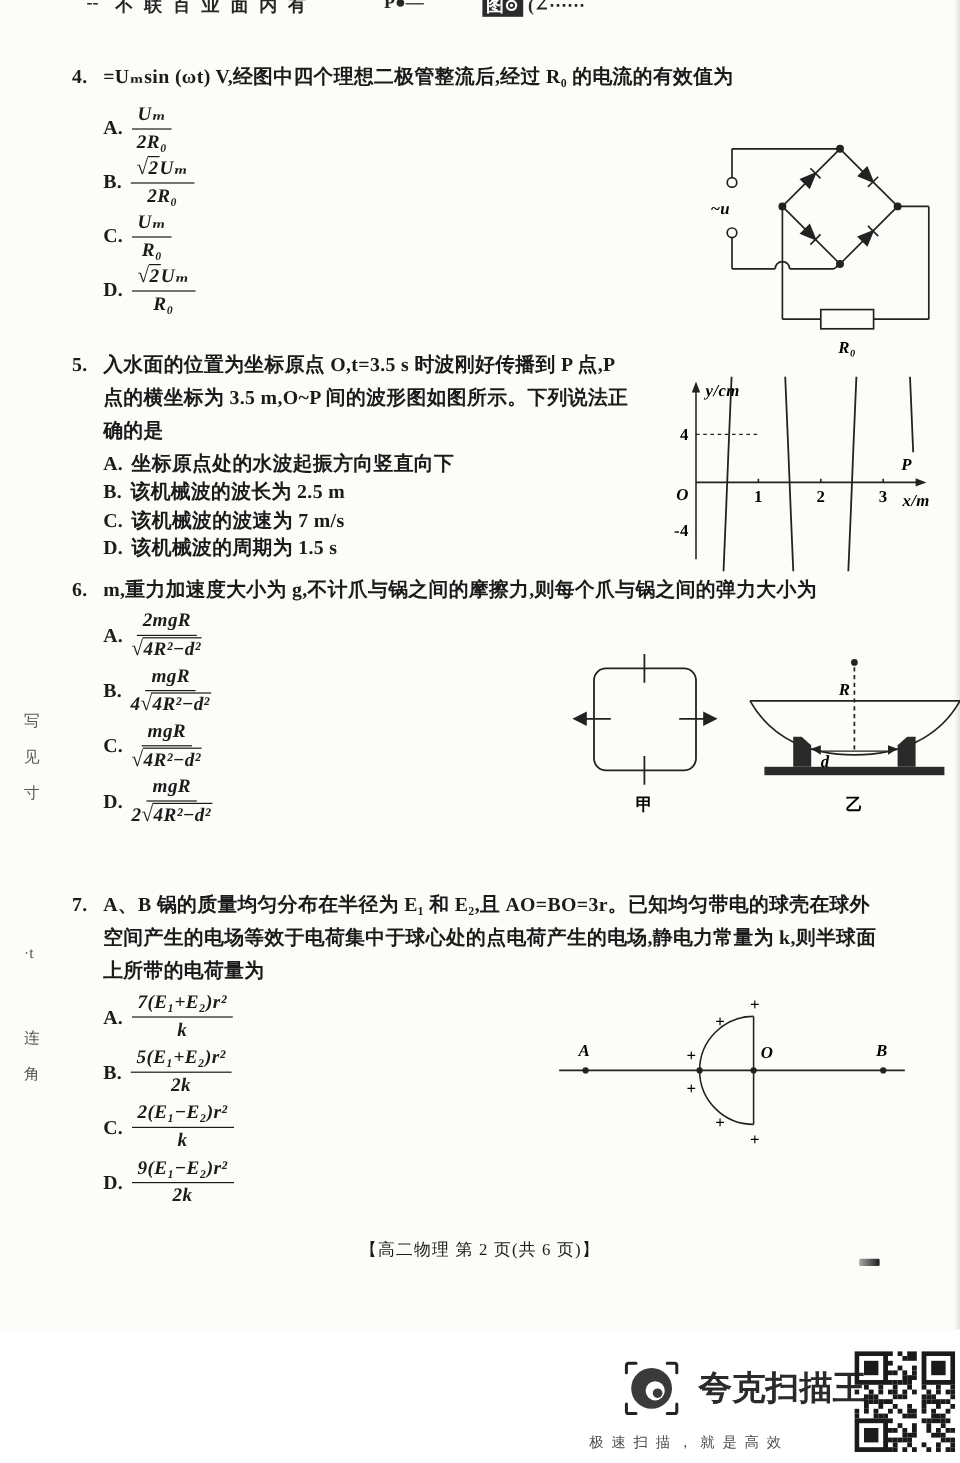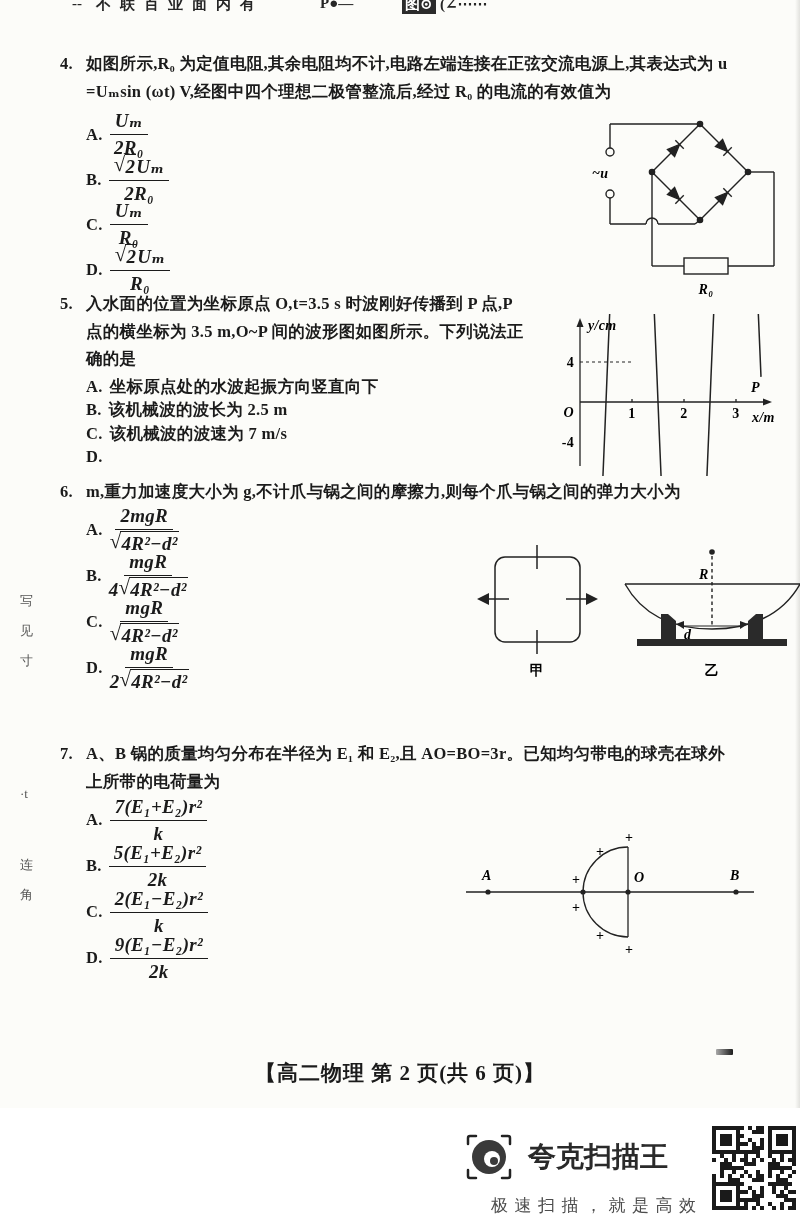--- a/index.html
+++ b/index.html
@@ -24,46 +24,46 @@
   
   .q { position:absolute; left:60px; width:714px; font-size:16.5px; line-height:27.5px; letter-spacing:.3px; font-weight:600; }
   .qnum { position:absolute; left:0; top:0; }
   .qlines { padding-left:26px; }
   .qline { white-space:nowrap; }
 
   .opts { padding-left:26px; font-weight:600; }
   .opt { display:flex; align-items:center; gap:7px; height:45px; }
   .q6 .opt, .q7 .opt { height:46px; }
   .olabel { font-style:normal; }
-  .frac { display:inline-flex; flex-direction:column; align-items:center; text-align:center; line-height:1.25; font-size:19px; }
+  .frac { display:inline-flex; flex-direction:column; align-items:center; text-align:center; line-height:1.25; font-size:16px; }
   .frac .num { border-bottom:1.4px solid #1b1b1b; padding:0 5px 1px; display:inline-flex; align-items:flex-end; }
   .frac .den { padding-top:1px; display:inline-flex; align-items:flex-end; }
   .frac i { font-style:italic; }
   .sqrt { display:inline-flex; align-items:flex-start; }
   .sqrt::before { content:"√"; font-style:normal; font-size:1.1em; line-height:1.05; margin-right:-1px; }
   .rad { border-top:1.3px solid #1b1b1b; padding:0 1px; }
 
   .optline { display:flex; gap:7px; height:23.5px; line-height:23.5px; align-items:center; }
 
   .fig { position:absolute; }
   .fig text { font-size:14px; font-weight:600; }
   .fig .it { font-style:italic; }
   svg line, svg path, svg polyline, svg rect.wire, svg circle.term { stroke:#222; fill:none; }
 
   .footer { position:absolute; top:1033px; left:0; width:100%; text-align:center;
-            font-size:21px; font-weight:700; letter-spacing:1px;margin-top:26px; }
+            font-size:14px; font-weight:400; letter-spacing:1px; }
   .smudge { position:absolute; left:716px; top:1049px; width:17px; height:6px; border-radius:1px;
             background:linear-gradient(90deg,#a9a9a9,#1c1c1c); }
 
   
   .banner { position:absolute; left:0; top:1120px; width:800px; height:99px; background:#fff; }
-  .brand-row { position:absolute; left:462px; top:10px; display:flex; align-items:center; gap:12px; }
+  .brand-row { position:absolute; left:516px; top:10px; display:flex; align-items:center; gap:12px; }
   .brand-name { font-family:"Liberation Sans","DejaVu Sans",sans-serif; font-size:28px; font-weight:700; color:#2a2a2a; }
   .tagline { position:absolute; left:491px; top:74px; font-family:"Liberation Sans","DejaVu Sans",sans-serif;
-             font-size:17px; color:#4d4d4d; letter-spacing:6.5px; white-space:nowrap; }
+             font-size:12px; color:#4d4d4d; letter-spacing:6.5px; white-space:nowrap; }
   .qr { position:absolute; right:4px; top:6px; }
   .qr rect { fill:#1a1a1a; }
   .qr .finder { fill:none; stroke:#1a1a1a; stroke-width:4; }
 </style>
 </head>
 <body>
 
 <div class="page">
   <div class="scan-bg"></div>
   <div class="scan-edge"></div>
@@ -79,21 +79,20 @@
   <span class="margin-mark" style="top:592px">写</span>
   <span class="margin-mark" style="top:622px">见</span>
   <span class="margin-mark" style="top:652px">寸</span>
   <span class="margin-mark" style="top:786px">·t</span>
   <span class="margin-mark" style="top:856px">连</span>
   <span class="margin-mark" style="top:886px">角</span>
 
   <section class="q q4" style="top:50px">
     <span class="qnum">4.</span>
     <div class="qlines">
-      <div class="qline">如图所示,R₀ 为定值电阻,其余电阻均不计,电路左端连接在正弦交流电源上,其表达式为 u</div>
       <div class="qline">=Uₘsin (ωt) V,经图中四个理想二极管整流后,经过 R₀ 的电流的有效值为</div>
     </div>
     <div class="opts" style="margin-top:7px">
       <div class="opt">
         <span class="olabel">A.</span>
         <span class="frac">
           <span class="num">
               <i>Uₘ</i>
             </span>
           <span class="den">
@@ -206,20 +205,21 @@
       <div class="optline">
         <span class="olabel">B.</span>
         <span>该机械波的波长为 2.5 m</span>
       </div>
       <div class="optline">
         <span class="olabel">C.</span>
         <span>该机械波的波速为 7 m/s</span>
       </div>
       <div class="optline">
         <span class="olabel">D.</span>
+        <span>该机械波的周期为 1.5 s</span>
       </div>
     </div>
 
     <svg class="fig" style="left:478px; top:24px" width="240" height="162" viewBox="0 0 240 162">
       <g stroke="#222" stroke-width="1.3">
         <line x1="42" y1="152" x2="42" y2="8"></line>
         <polygon points="42,4 38.5,13 45.5,13" fill="#222" stroke="none"></polygon>
         <line x1="42" y1="88" x2="230" y2="88"></line>
         <polygon points="234,88 225,84.5 225,91.5" fill="#222" stroke="none"></polygon>
         <line x1="42" y1="48" x2="94" y2="48" stroke-dasharray="3,3" stroke-width="1"></line>
@@ -328,20 +328,21 @@
       <text class="it" x="209" y="97">d</text>
       <text x="62" y="133" text-anchor="middle">甲</text>
       <text x="237" y="133" text-anchor="middle">乙</text>
     </svg>
   </section>
 
   <section class="q q7" style="top:740px">
     <span class="qnum">7.</span>
     <div class="qlines">
       <div class="qline">A、B 锅的质量均匀分布在半径为 E₁ 和 E₂,且 AO=BO=3r。已知均匀带电的球壳在球外</div>
+      <div class="qline">空间产生的电场等效于电荷集中于球心处的点电荷产生的电场,静电力常量为 k,则半球面</div>
       <div class="qline">上所带的电荷量为</div>
     </div>
     <div class="opts" style="margin-top:2px">
       <div class="opt">
         <span class="olabel">A.</span>
         <span class="frac">
           <span class="num">
               <i>7(E₁+E₂)r²</i>
             </span>
           <span class="den">

